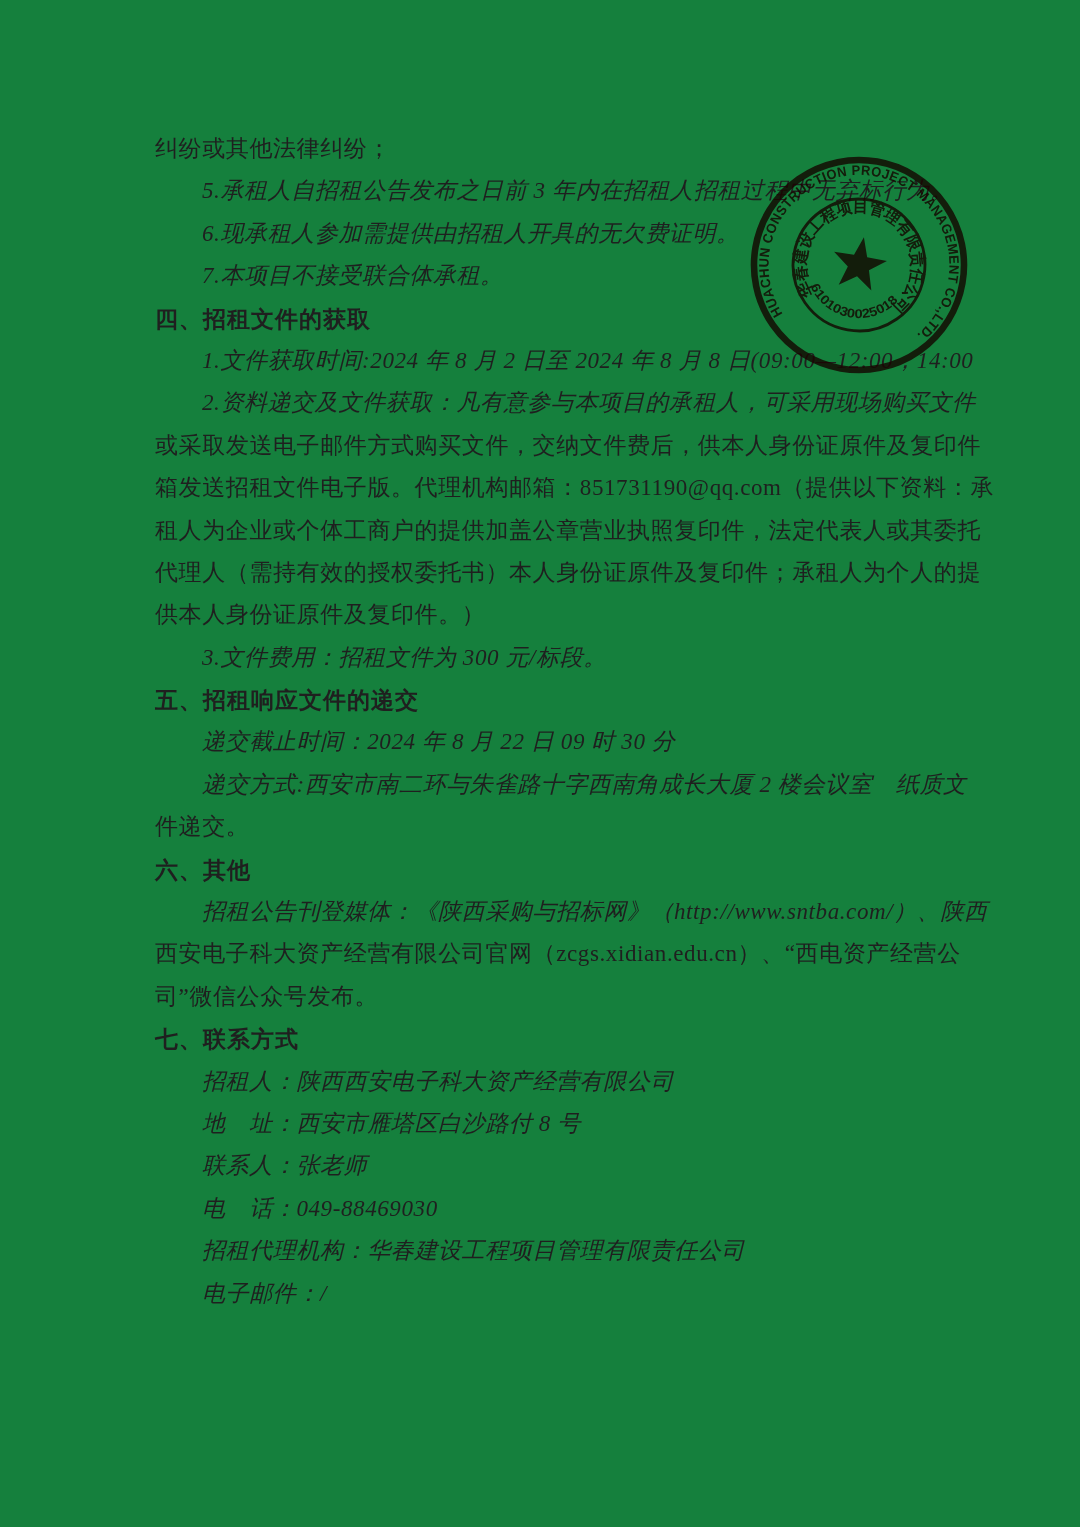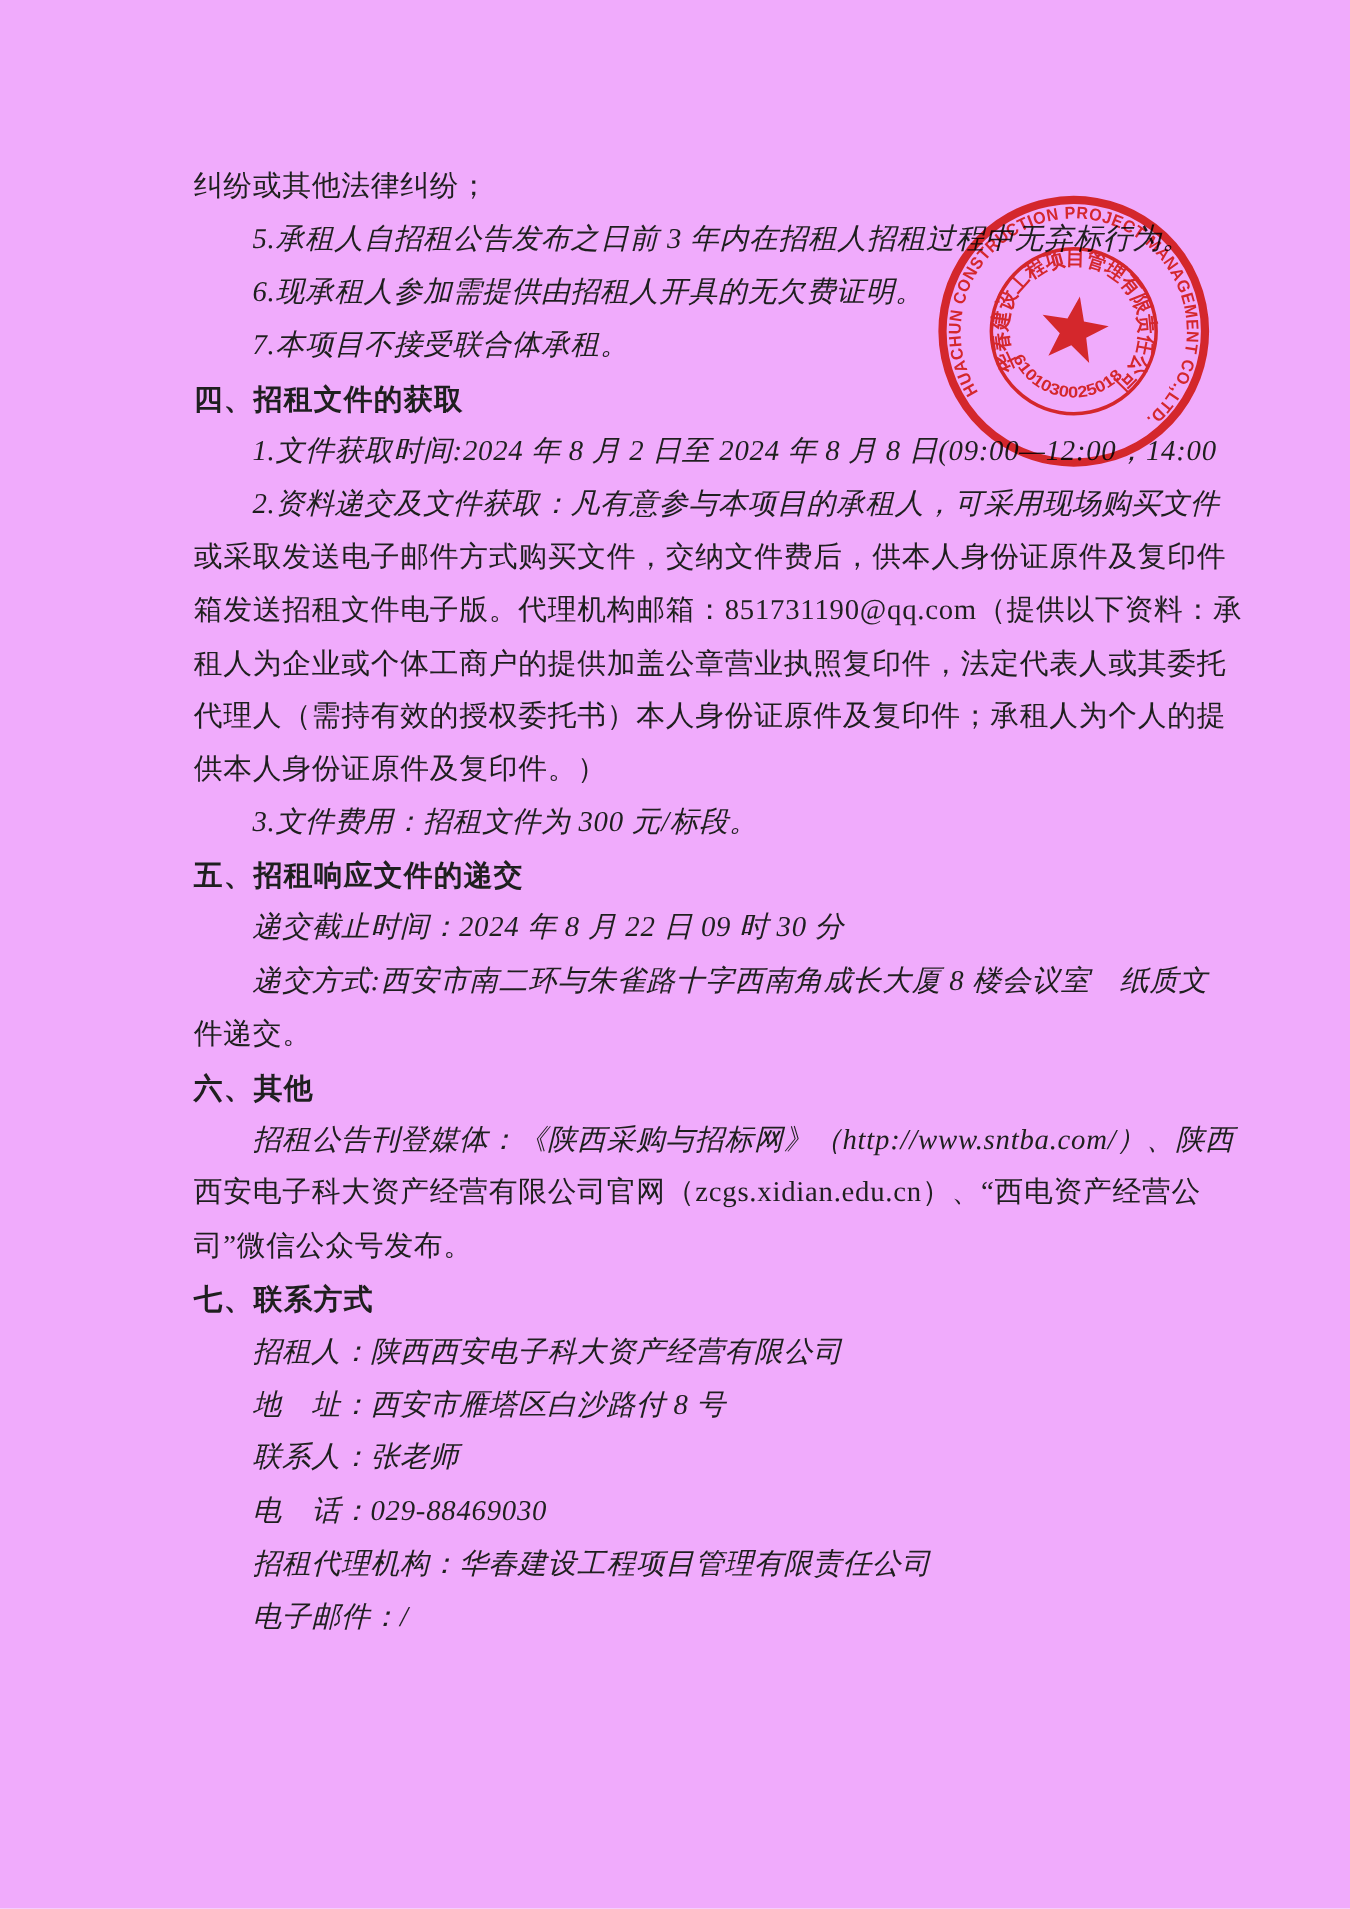--- a/index.html
+++ b/index.html
@@ -56,49 +56,49 @@
   .stamp svg{display:block;width:100%;height:100%;}
   .stamp text{
     font-family:"Liberation Sans","DejaVu Sans",sans-serif;
     font-weight:700;
     fill:var(--stamp);
   }
 </style>
 </head>
 <body>
 
-<div class="page" style="background: #f0abfc;">
+<div class="page" style="background: #15803d;">
 
   <div class="text-block">
       <div class="line">纠纷或其他法律纠纷；</div>
       <div class="line indent">5.承租人自招租公告发布之日前 3 年内在招租人招租过程中无弃标行为。</div>
       <div class="line indent">6.现承租人参加需提供由招租人开具的无欠费证明。</div>
       <div class="line indent">7.本项目不接受联合体承租。</div>
       <div class="line heading">四、招租文件的获取</div>
       <div class="line indent">1.文件获取时间:2024 年 8 月 2 日至 2024 年 8 月 8 日(09:00—12:00，14:00</div>
       <div class="line indent">2.资料递交及文件获取：凡有意参与本项目的承租人，可采用现场购买文件</div>
       <div class="line">或采取发送电子邮件方式购买文件，交纳文件费后，供本人身份证原件及复印件</div>
       <div class="line">箱发送招租文件电子版。代理机构邮箱：851731190@qq.com（提供以下资料：承</div>
       <div class="line">租人为企业或个体工商户的提供加盖公章营业执照复印件，法定代表人或其委托</div>
       <div class="line">代理人（需持有效的授权委托书）本人身份证原件及复印件；承租人为个人的提</div>
       <div class="line">供本人身份证原件及复印件。）</div>
       <div class="line indent">3.文件费用：招租文件为 300 元/标段。</div>
       <div class="line heading">五、招租响应文件的递交</div>
       <div class="line indent">递交截止时间：2024 年 8 月 22 日 09 时 30 分</div>
-      <div class="line indent">递交方式:西安市南二环与朱雀路十字西南角成长大厦 8 楼会议室　纸质文</div>
+      <div class="line indent">递交方式:西安市南二环与朱雀路十字西南角成长大厦 2 楼会议室　纸质文</div>
       <div class="line">件递交。</div>
       <div class="line heading">六、其他</div>
       <div class="line indent">招租公告刊登媒体：《陕西采购与招标网》（http://www.sntba.com/）、陕西</div>
       <div class="line">西安电子科大资产经营有限公司官网（zcgs.xidian.edu.cn）、“西电资产经营公</div>
       <div class="line">司”微信公众号发布。</div>
       <div class="line heading">七、联系方式</div>
       <div class="line indent">招租人：陕西西安电子科大资产经营有限公司</div>
       <div class="line indent">地　址：西安市雁塔区白沙路付 8 号</div>
       <div class="line indent">联系人：张老师</div>
-      <div class="line indent">电　话：029-88469030</div>
+      <div class="line indent">电　话：049-88469030</div>
       <div class="line indent">招租代理机构：华春建设工程项目管理有限责任公司</div>
       <div class="line indent">电子邮件：/</div>
     </div>
 
   <div class="stamp">
     <svg viewBox="0 0 240 240">
       <defs>
         <path id="arcEn" d="M 52,188 A 96,96 0 1 1 188,188" fill="none"></path>
         <path id="arcZh" d="M 80,160 A 56.6,56.6 0 1 1 160,160" fill="none"></path>
         <path id="arcNum" d="M 70,146 A 56.4,56.4 0 0 0 170,146" fill="none"></path>

